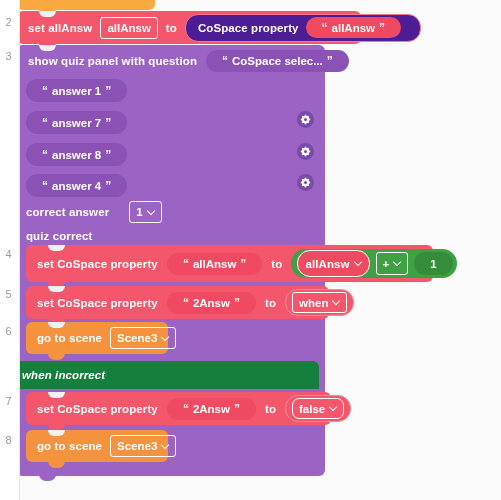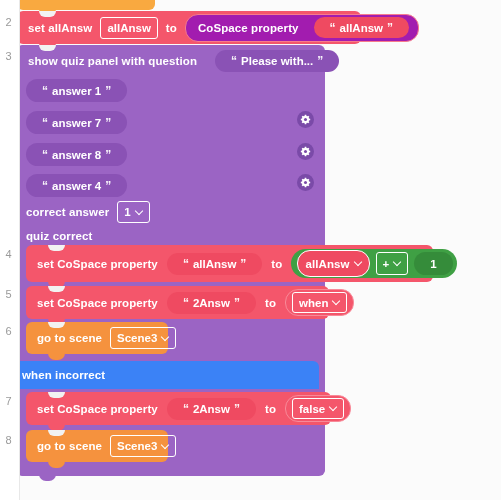--- a/index.html
+++ b/index.html
@@ -187,21 +187,21 @@
   </div>
 
   <div class="blk" style="left:17px;top:11px;width:344px;height:33px;background:#f4566b;border-radius:6px;">
     <div class="notch-top"></div>
     <div class="notch-down" style="background:#f4566b;"></div>
     <div class="row">
       <span class="blk-label">set allAnsw</span>
       <span class="field-box">allAnsw</span>
       <span class="blk-label">to</span>
 
-      <span style="display:inline-flex;align-items:center;gap:15px;height:26px;padding:0 9px 0 12px;border-radius:13px;background:#a21caf;border:1.4px solid #f77b8c;">
+      <span style="display:inline-flex;align-items:center;gap:7px;height:26px;padding:0 19px 0 12px;border-radius:13px;background:#4c1d95;border:1.4px solid #f77b8c;">
         <span class="blk-label">CoSpace property</span>
         <span class="field-oval" style="background:#ef4a61;">
           <span class="q">“</span>
           <span>allAnsw</span>
           <span class="q">”</span>
         </span>
       </span>
     </div>
   </div>
 
@@ -209,25 +209,25 @@
   </div>
 
   <div class="blk" style="left:17px;top:45px;width:15px;height:431px;background:#9b64c4;border-radius:6px 0 0 6px;"></div>
 
   <div class="blk" style="left:17px;top:459px;width:308px;height:16px;background:#9b64c4;border-radius:0 6px 6px 6px;">
     <div class="notch-down" style="background:#9b64c4;left:22px;bottom:-6px;"></div>
   </div>
 
   <div class="blk" style="left:17px;top:45px;width:308px;height:32px;">
     <div class="notch-top"></div>
-    <div class="row" style="padding-left:11px;gap:18px;">
+    <div class="row" style="padding-left:11px;gap:9px;">
       <span class="blk-label">show quiz panel with question</span>
       <span class="field-oval" style="background:#8a52b5;height:22px;">
         <span class="q">“</span>
-        <span>Please with...</span>
+        <span>CoSpace selec...</span>
         <span class="q">”</span>
       </span>
     </div>
   </div>
 
   <div class="field-oval" style="position:absolute;left:26px;top:79px;height:23px;background:#8a52b5;z-index:4;">
     <span class="q">“</span>
     <span>answer 1</span>
     <span class="q">”</span>
   </div>
@@ -263,21 +263,21 @@
     <span class="q">”</span>
   </div>
   <div class="gear" style="left:297px;top:174px;">
     <svg width="11" height="11" viewBox="0 0 24 24" aria-hidden="true">
       <path fill="#ffffff" d="M10.3 1.8h3.4l.45 2.6 1.65.7 2.2-1.45 2.4 2.4-1.45 2.2.7 1.65 2.6.45v3.4l-2.6.45-.7 1.65 1.45 2.2-2.4 2.4-2.2-1.45-1.65.7-.45 2.6h-3.4l-.45-2.6-1.65-.7-2.2 1.45-2.4-2.4 1.45-2.2-.7-1.65L1.8 13.7v-3.4l2.6-.45.7-1.65L3.65 6l2.4-2.4 2.2 1.45 1.65-.7z"></path>
       <circle cx="12" cy="12" r="3.3" fill="#7a4aa8"></circle>
     </svg>
   </div>
 
   <div class="blk" style="left:26px;top:200px;width:180px;height:24px;background:transparent;">
-    <div style="display:flex;align-items:center;gap:8px;height:100%;">
+    <div style="display:flex;align-items:center;gap:20px;height:100%;">
       <span class="blk-label">correct answer</span>
       <span class="field-box">
         <span>1</span>
         <span class="caret"></span>
       </span>
     </div>
   </div>
 
   <div class="blk" style="left:26px;top:226px;width:200px;height:17px;background:transparent;">
     <span class="blk-label">quiz correct</span>
@@ -338,41 +338,41 @@
     <div class="notch-down" style="background:#f5923e;"></div>
     <div class="row" style="gap:8px;">
       <span class="blk-label">go to scene</span>
       <span class="field-box">
         <span>Scene3</span>
         <span class="caret"></span>
       </span>
     </div>
   </div>
 
-  <div class="blk" style="left:11px;top:361px;width:308px;height:28px;background:#3b82f6;border-radius:0 6px 0 0;">
+  <div class="blk" style="left:11px;top:361px;width:308px;height:28px;background:#15803d;border-radius:0 6px 0 0;font-style:italic;">
     <div class="row" style="padding-left:11px;">
       <span class="blk-label">when incorrect</span>
     </div>
   </div>
 
   <div class="inner-white" style="left:32px;top:389px;width:293px;height:70px;background:#fbfbfb;"></div>
 
   <div class="blk" style="left:26px;top:392px;width:305px;height:33px;background:#f4566b;border-radius:6px;">
     <div class="notch-top"></div>
     <div class="notch-down" style="background:#f4566b;"></div>
     <div class="row" style="gap:9px;">
       <span class="blk-label">set CoSpace property</span>
       <span class="field-oval" style="background:#ef4a61;height:22px;">
         <span class="q">“</span>
         <span>2Answ</span>
         <span class="q">”</span>
       </span>
       <span class="blk-label">to</span>
       <span style="display:inline-flex;align-items:center;height:25px;padding:0 6px;border-radius:13px;background:#f4566b;border:1.4px solid #f88a99;">
-        <span class="field-box" style="height:19px;border-width:1.5px;">
+        <span class="field-box" style="height:19px;border-width:1.5px;border-radius:7px;">
           <span>false</span>
           <span class="caret"></span>
         </span>
       </span>
     </div>
   </div>
 
   <div class="blk" style="left:26px;top:430px;width:142px;height:32px;background:#f5923e;border-radius:6px;">
     <div class="notch-top"></div>
     <div class="notch-down" style="background:#f5923e;"></div>

